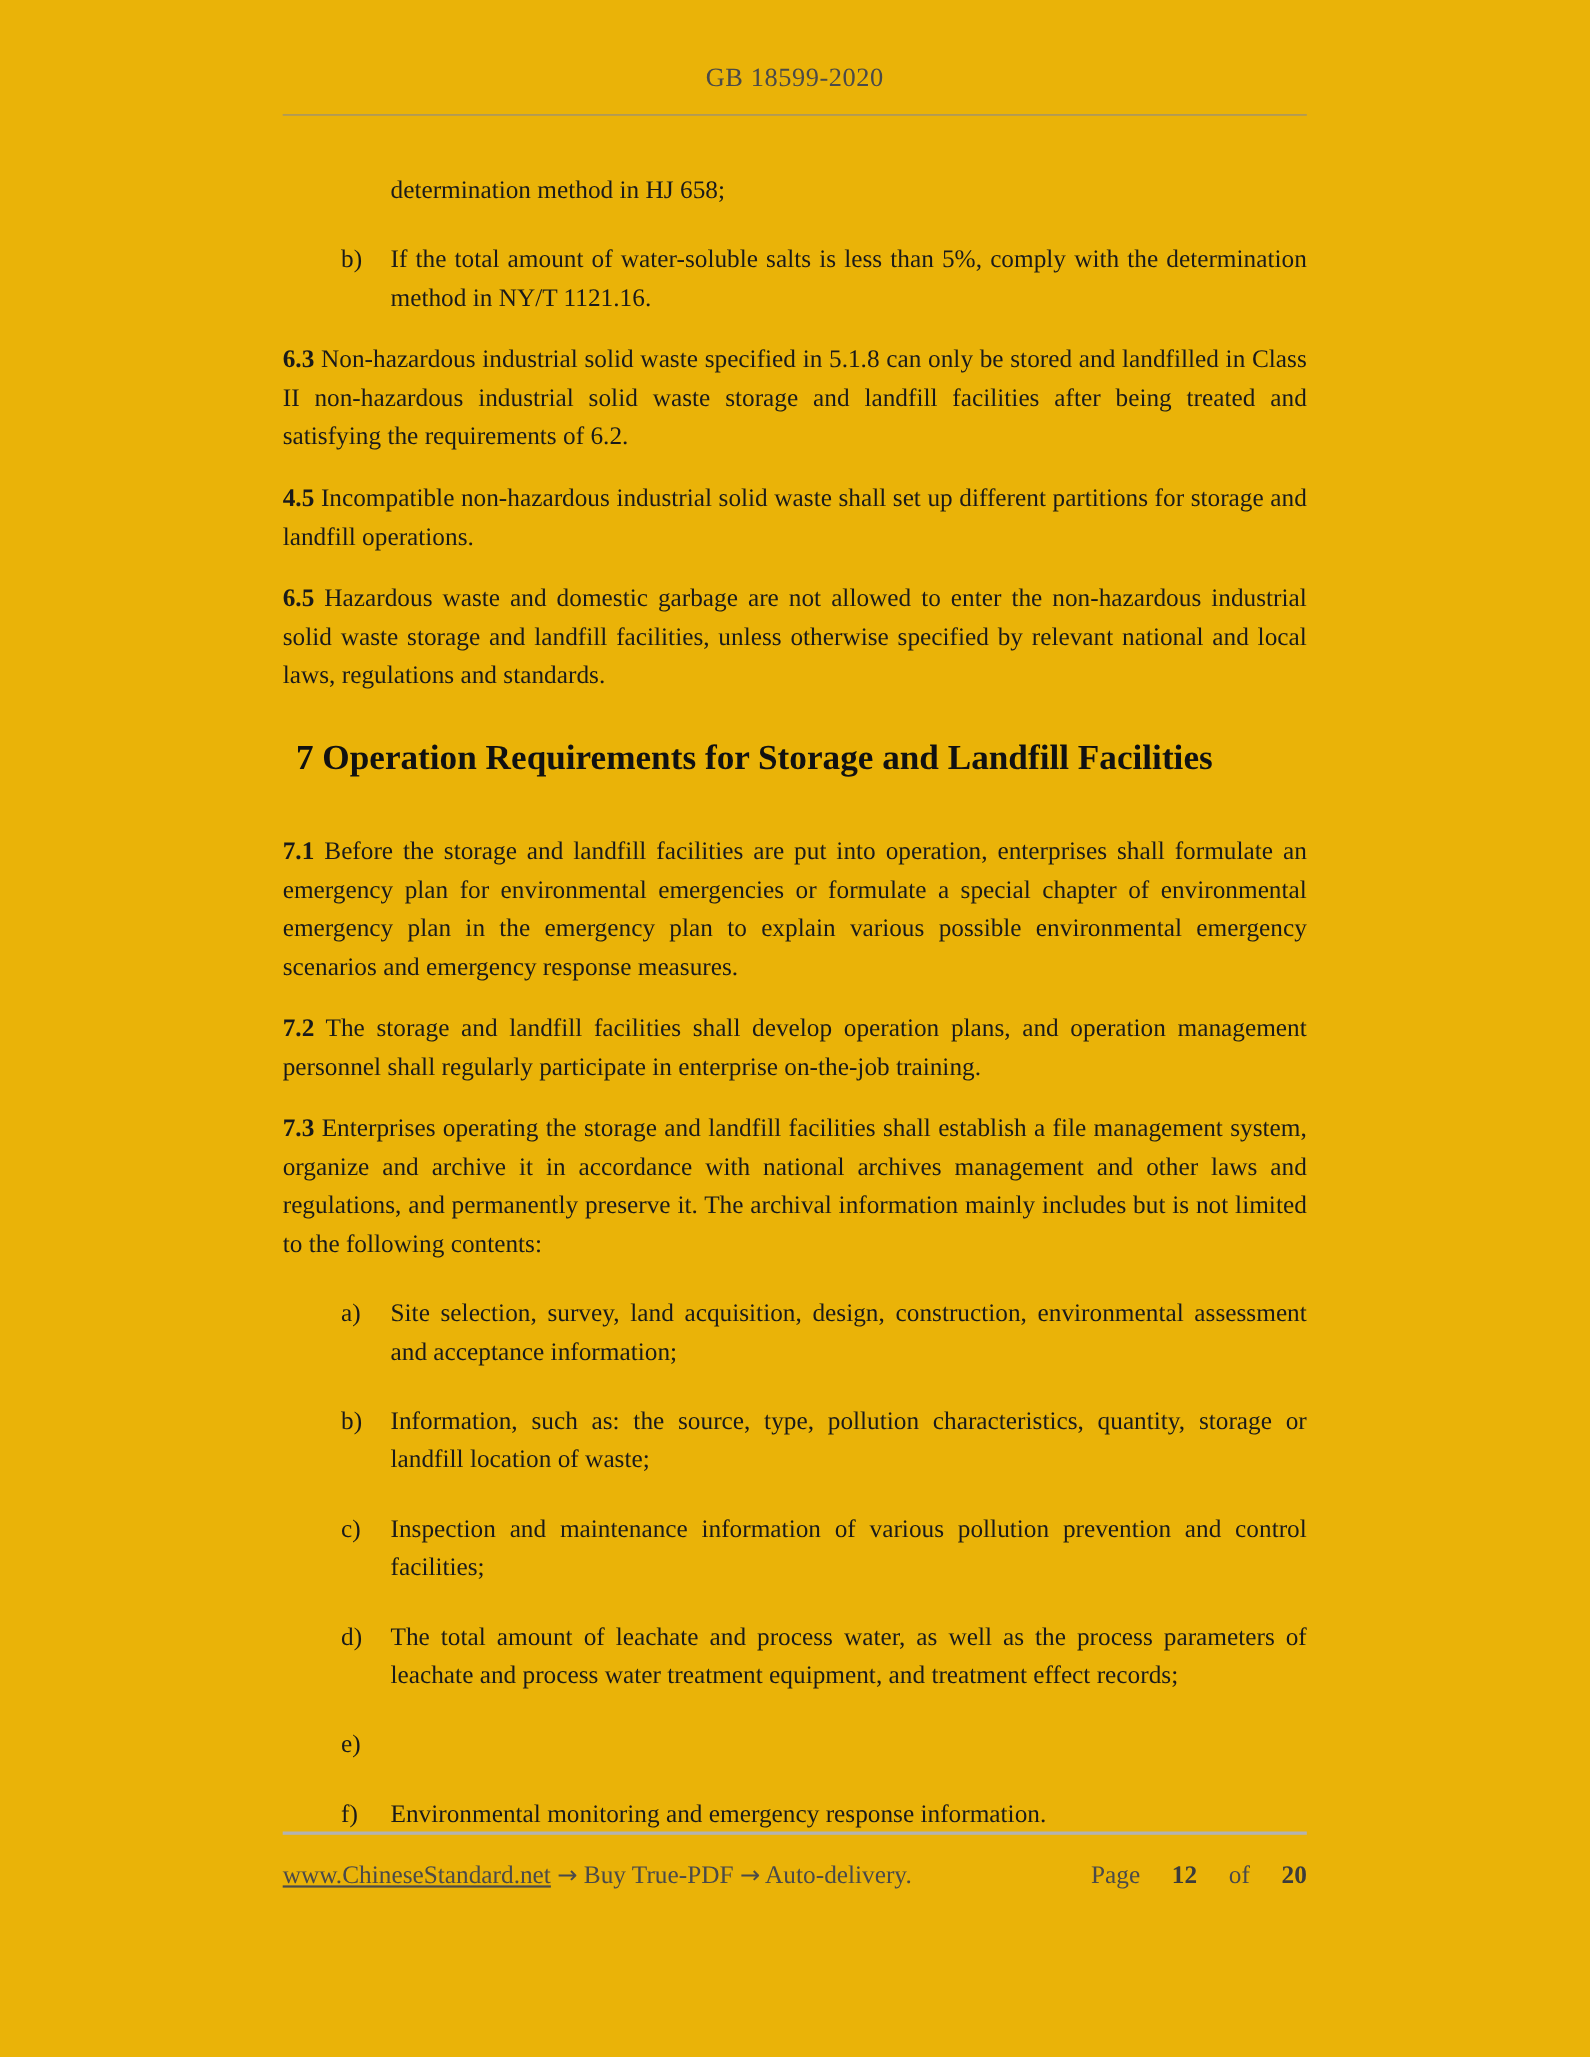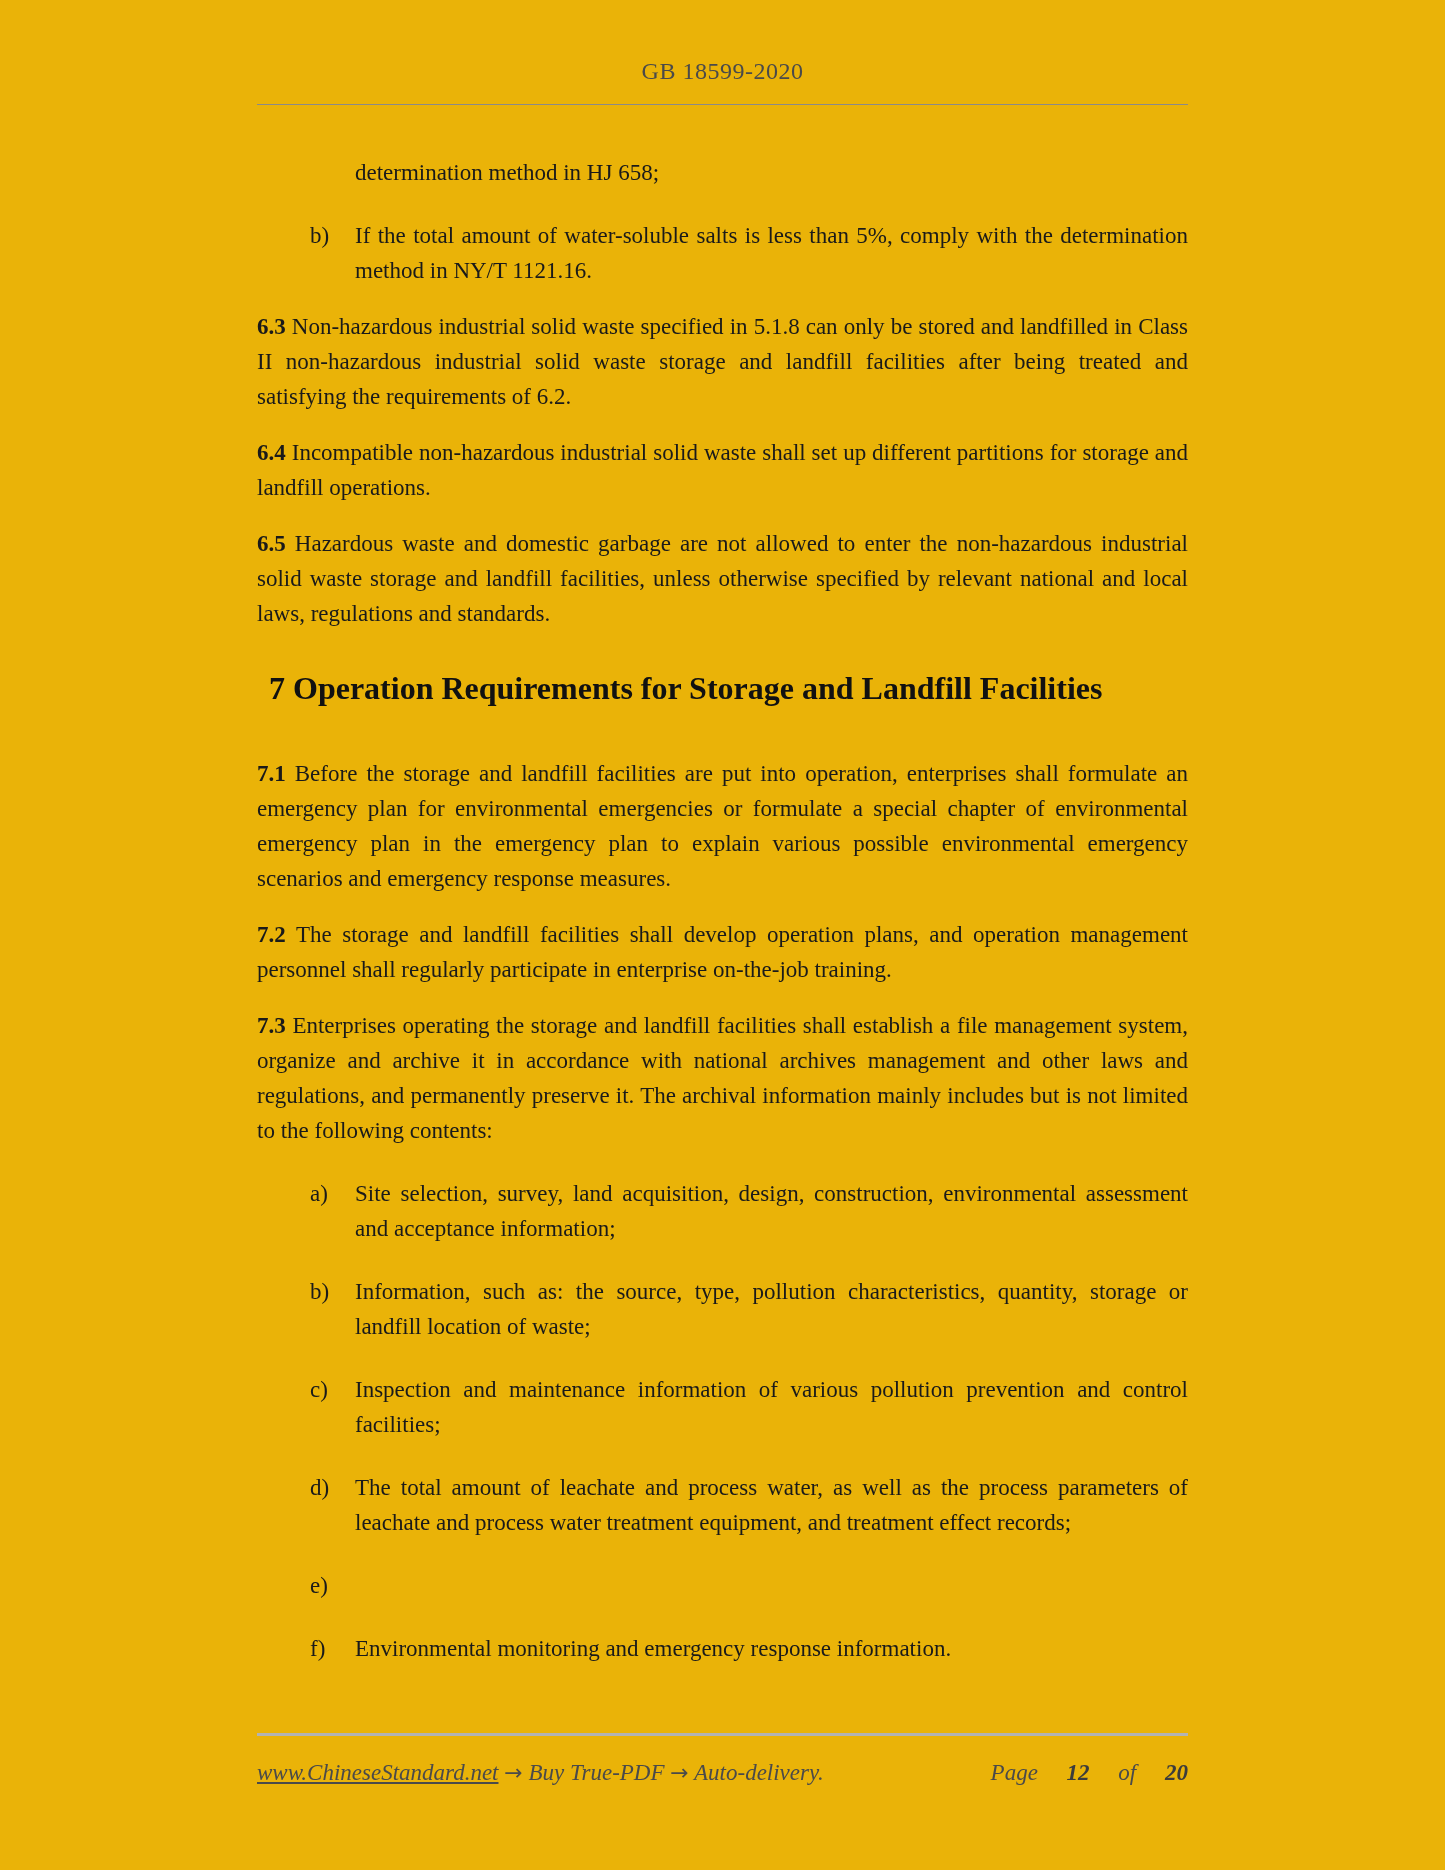--- a/index.html
+++ b/index.html
@@ -64,22 +64,21 @@
     font-size: 32px;
     line-height: 45px;
     font-weight: bold;
     color: #111111;
     white-space: nowrap;
   }
   .page-footer {
     position: absolute;
     left: 257px;
     right: 257px;
-    top: 1733px;
-    font-style: italic;
+    top: 1665px;
   }
   .footer-rule {
     height: 3px;
     background: #b3b3b3;
   }
   .footer-row {
     display: flex;
     justify-content: space-between;
     align-items: baseline;
     margin-top: 22px;
@@ -125,21 +124,21 @@
       <span class="list-marker">b)</span>
       <div class="list-item-text">If the total amount of water-soluble salts is less than 5%, comply with the determination method in NY/T 1121.16.</div>
     </div>
 
     <p class="para">
       <span class="clause-num">6.3</span>
       <span>Non-hazardous industrial solid waste specified in 5.1.8 can only be stored and landfilled in Class II non-hazardous industrial solid waste storage and landfill facilities after being treated and satisfying the requirements of 6.2.</span>
     </p>
 
     <p class="para">
-      <span class="clause-num">6.4</span>
+      <span class="clause-num">4.5</span>
       <span>Incompatible non-hazardous industrial solid waste shall set up different partitions for storage and landfill operations.</span>
     </p>
 
     <p class="para">
       <span class="clause-num">6.5</span>
       <span>Hazardous waste and domestic garbage are not allowed to enter the non-hazardous industrial solid waste storage and landfill facilities, unless otherwise specified by relevant national and local laws, regulations and standards.</span>
     </p>
 
     <h1 class="section-heading">7 Operation Requirements for Storage and Landfill Facilities</h1>
 

